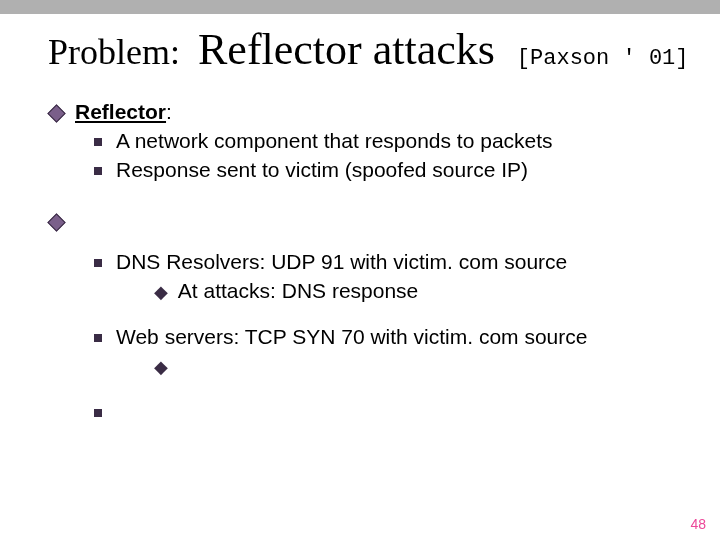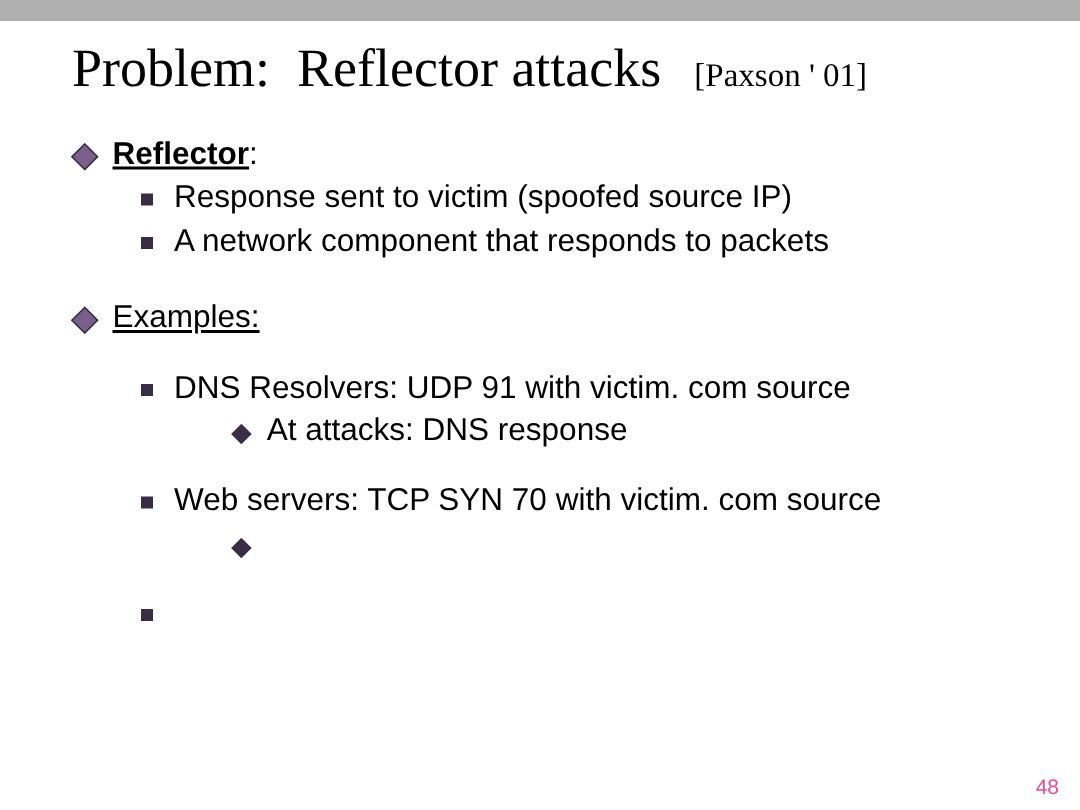--- a/index.html
+++ b/index.html
@@ -29,25 +29,25 @@
     margin-bottom: 24px;
     white-space: nowrap;
   }
   .title-left {
     font-family: "Times New Roman", Times, serif;
     font-size: 36px;
     color: #000;
   }
   .title-right {
     font-family: "Times New Roman", Times, serif;
-    font-size: 36px;
+    font-size: 44px;
     color: #000;
   }
   .title-cite {
-    font-family: Liberation Serif, serif;
+    font-family: Liberation Mono, monospace;
     font-size: 22px;
     color: #000;
     margin-left: 4px;
   }
   .body {
     font-size: 21px;
     color: #000;
     line-height: 1.28;
     text-align: center;
   }
@@ -122,32 +122,31 @@
   <div class="body">
 
     <div class="lvl1">
       <span class="diamond"></span>
       <span>
         <span class="bold under">Reflector</span><span>:</span>
       </span>
     </div>
     <div class="lvl2">
       <span class="sq"></span>
-      <span>Response sent to victim   (spoofed source IP)</span>
+      <span>A network component that responds to packets</span>
     </div>
     <div class="lvl2">
       <span class="sq"></span>
-      <span>A network component that responds to packets</span>
+      <span>Response sent to victim   (spoofed source IP)</span>
     </div>
 
     <div class="gap-md"></div>
 
     <div class="lvl1">
       <span class="diamond"></span>
-      <span class="under">Examples:</span>
     </div>
 
     <div class="gap-sm"></div>
 
     <div class="lvl2">
       <span class="sq"></span>
       <span>DNS Resolvers:    UDP 91 with victim. com source</span>
     </div>
     <div class="lvl3">
       <span class="arrow">◆</span>

